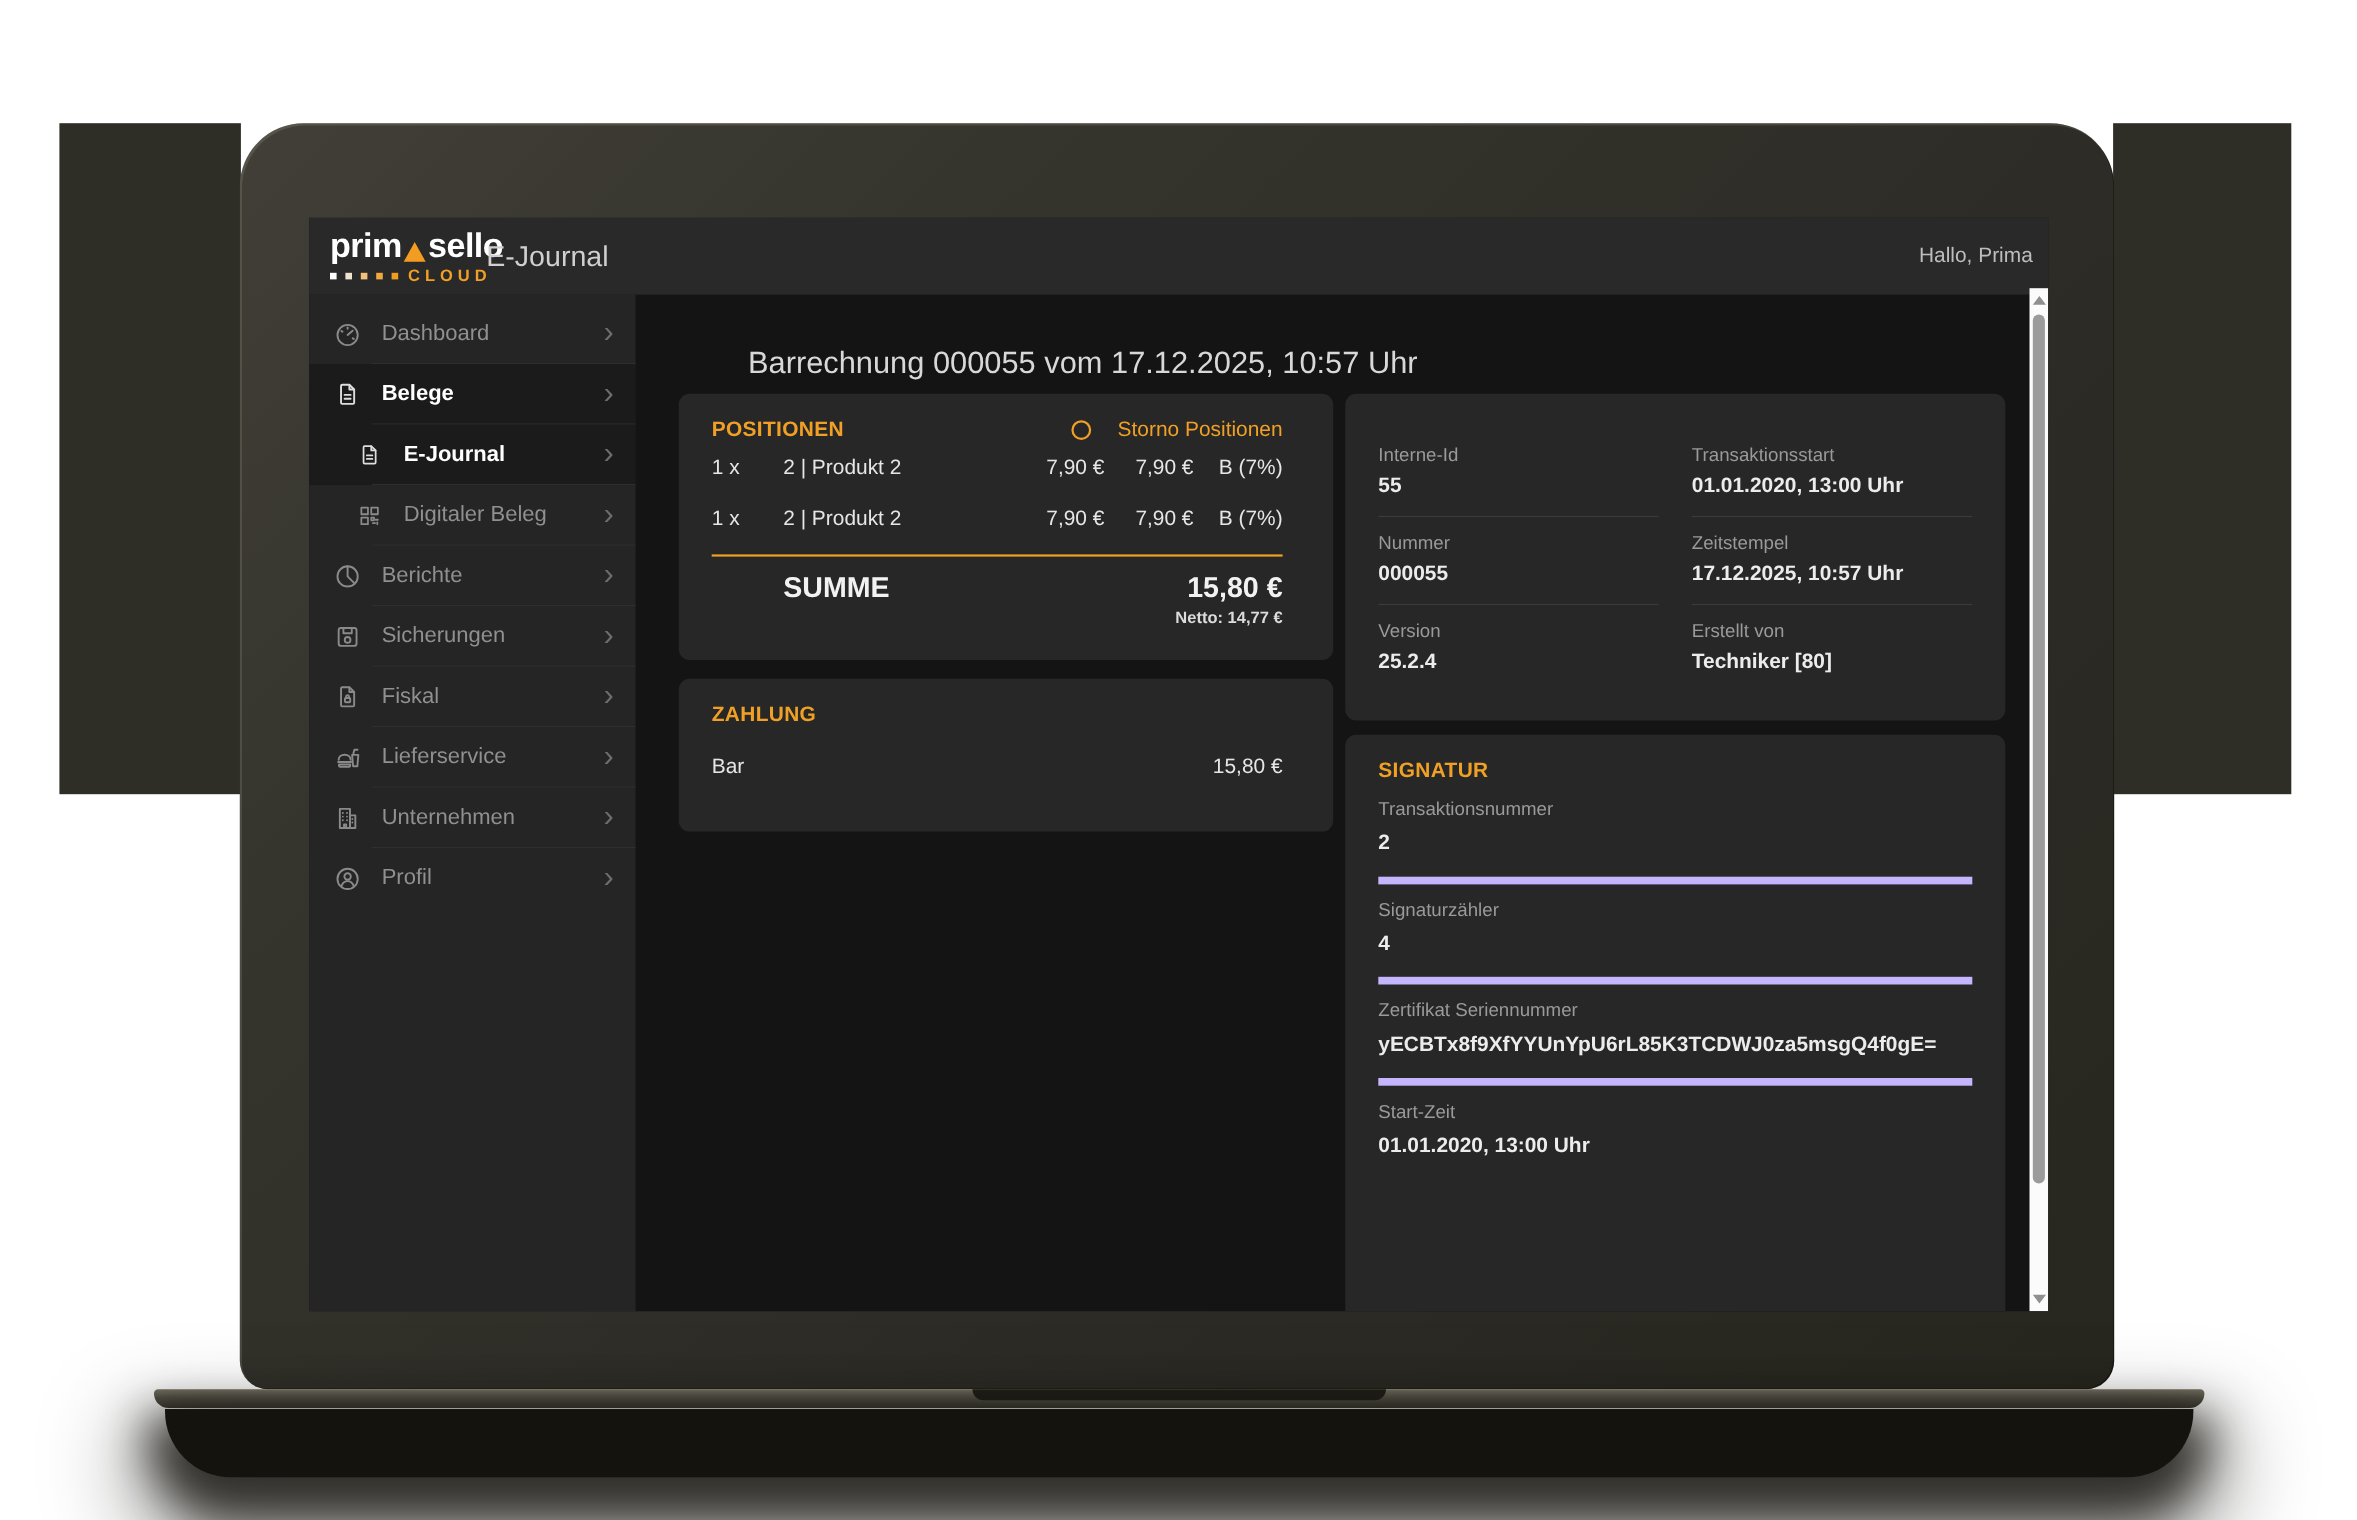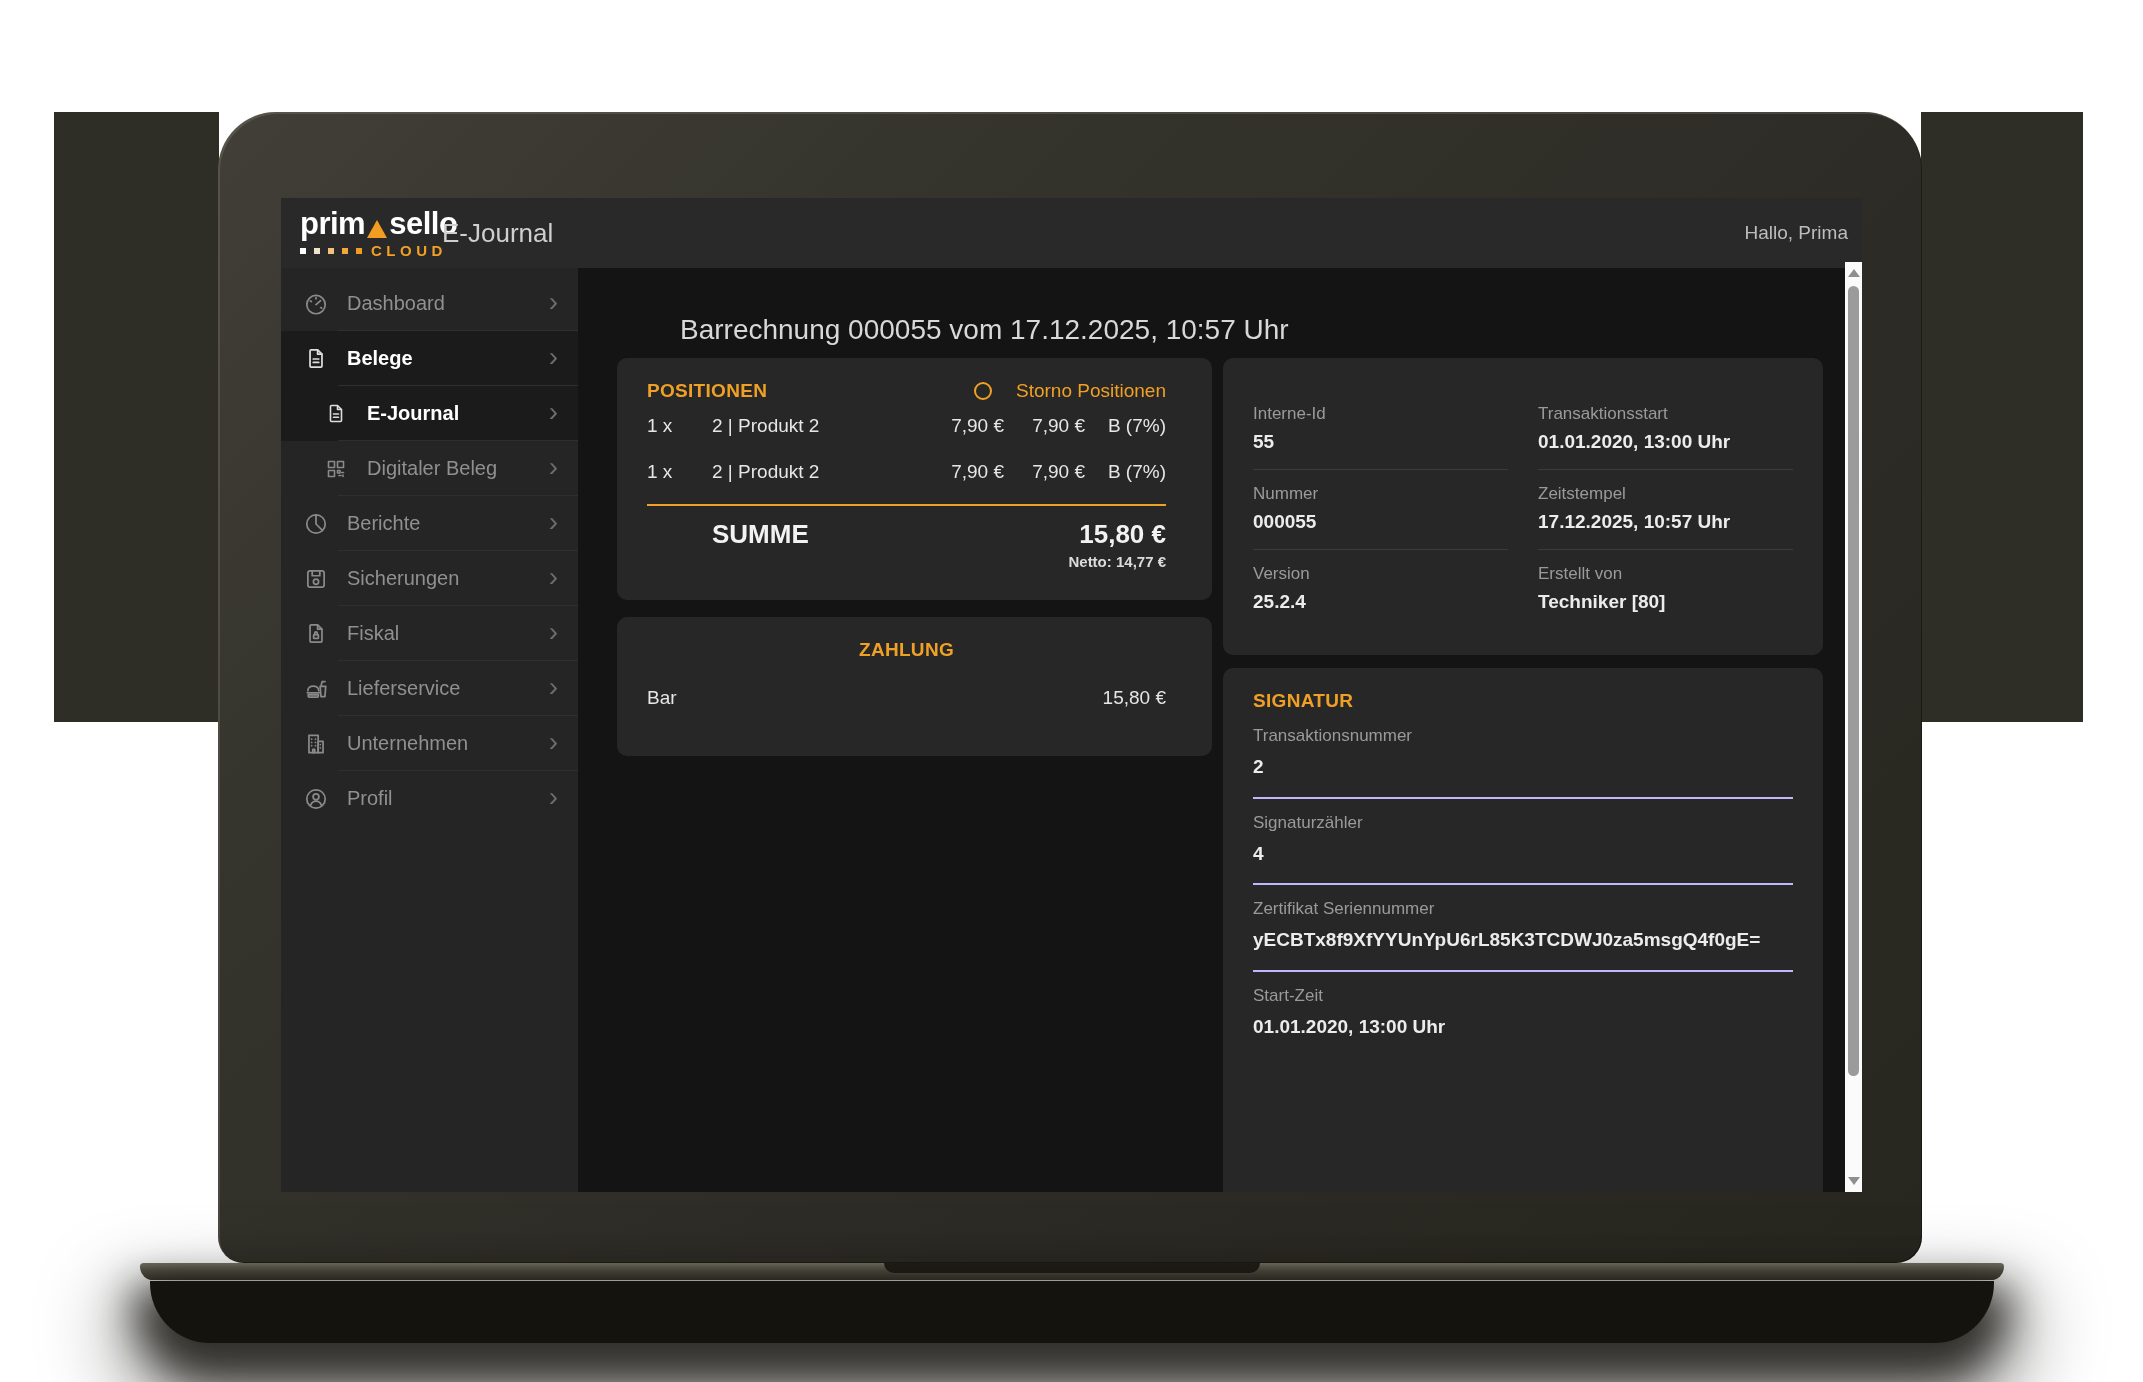--- a/index.html
+++ b/index.html
@@ -68,36 +68,36 @@
   .pos-row{display:flex;align-items:center;height:44px;font-size:19px;color:#e6e6e6;margin-top:2px;}
   .pos-qty{width:65px;}
   .pos-name{flex:1;}
   .pos-col{width:81px;text-align:right;}
   .pos-divider{height:2px;background:#f0a125;margin-top:10px;}
   .sum-row{display:flex;margin-top:13px;font-size:26px;font-weight:700;color:#f2f2f2;}
   .sum-label{margin-left:65px;}
   .sum-value{margin-left:auto;}
   .netto{text-align:right;font-size:15px;font-weight:700;color:#dcdcdc;margin-top:3px;}
 
-  .card.zahlung{left:39px;top:349px;width:595px;height:139px;padding-right:46px;text-align:center;}
+  .card.zahlung{left:39px;top:349px;width:595px;height:139px;padding-right:46px;}
   .pay-row{display:flex;justify-content:space-between;margin-top:26px;font-size:19px;color:#e6e6e6;}
 
   .card.kassen{left:39px;top:500px;width:595px;height:137px;}
   .field-label{font-size:17px;color:#9a9a9a;}
   .field-value{font-size:20px;color:#f0f0f0;margin-top:6px;}
   .card.kassen .field-label{margin-top:22px;}
 
   .card.details{left:645px;top:90px;width:600px;height:297px;}
   .details-grid{display:grid;grid-template-columns:1fr 1fr;column-gap:30px;margin-top:10px;}
   .dcell{padding:14px 0 16px;border-bottom:1px solid #3b3b3b;}
   .dcell.lastrow{border-bottom:none;}
   .dcell .field-value{font-size:19px;font-weight:700;color:#ececec;margin-top:7px;}
 
   .card.signatur{left:645px;top:400px;width:600px;height:620px;}
-  .sig-field{padding:14px 0 16px;border-bottom:2px solid #c4b5fd;}
+  .sig-field{padding:14px 0 16px;border-bottom:7px solid #c4b5fd;}
   .sig-field:last-child{border-bottom:none;}
   .sig-field .field-value{font-size:19px;font-weight:700;color:#ececec;margin-top:7px;word-break:break-all;line-height:1.45;}
   .card.signatur .sig-field:first-of-type{padding-top:20px;}
 
   
   .scrollbar{position:absolute;right:0;top:64px;bottom:0;width:17px;background:#fbfbfb;}
   .scroll-arrow{position:absolute;left:50%;transform:translateX(-50%);width:0;height:0;cursor:pointer;}
   .scroll-arrow.up{top:7px;border-left:6px solid transparent;border-right:6px solid transparent;border-bottom:8px solid #8f8f8f;}
   .scroll-arrow.down{bottom:7px;border-left:6px solid transparent;border-right:6px solid transparent;border-top:8px solid #8f8f8f;}
   .scroll-thumb{position:absolute;left:3px;top:24px;width:11px;height:790px;background:#9b9b9b;border-radius:6px;cursor:pointer;}

